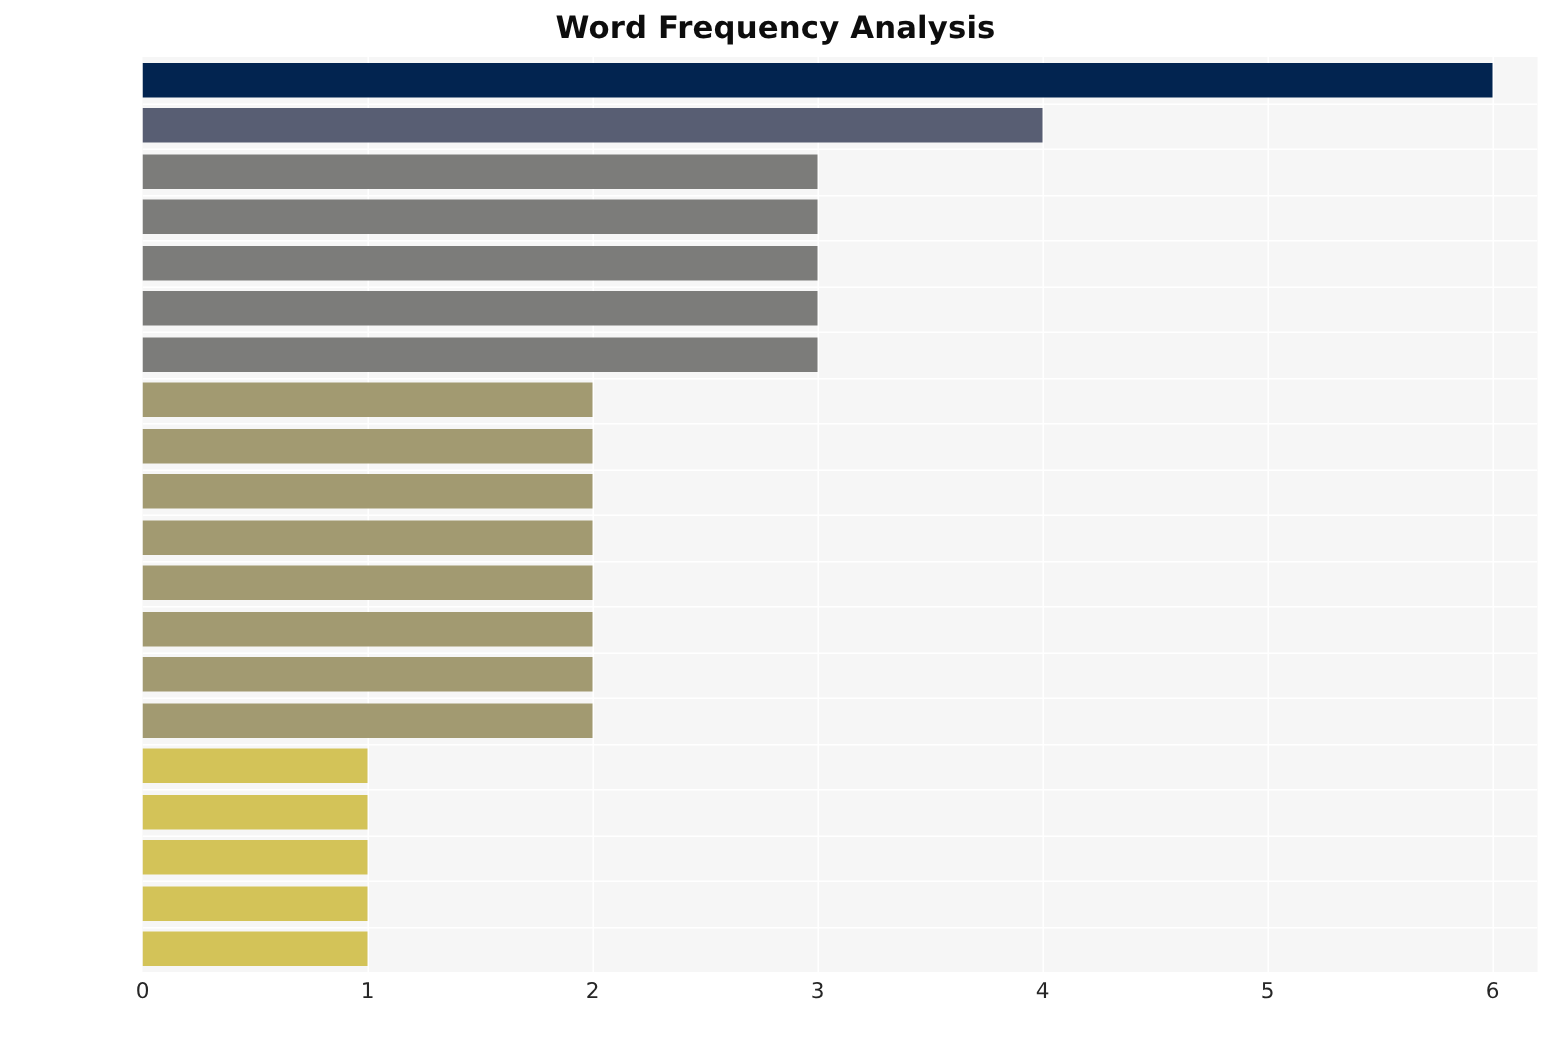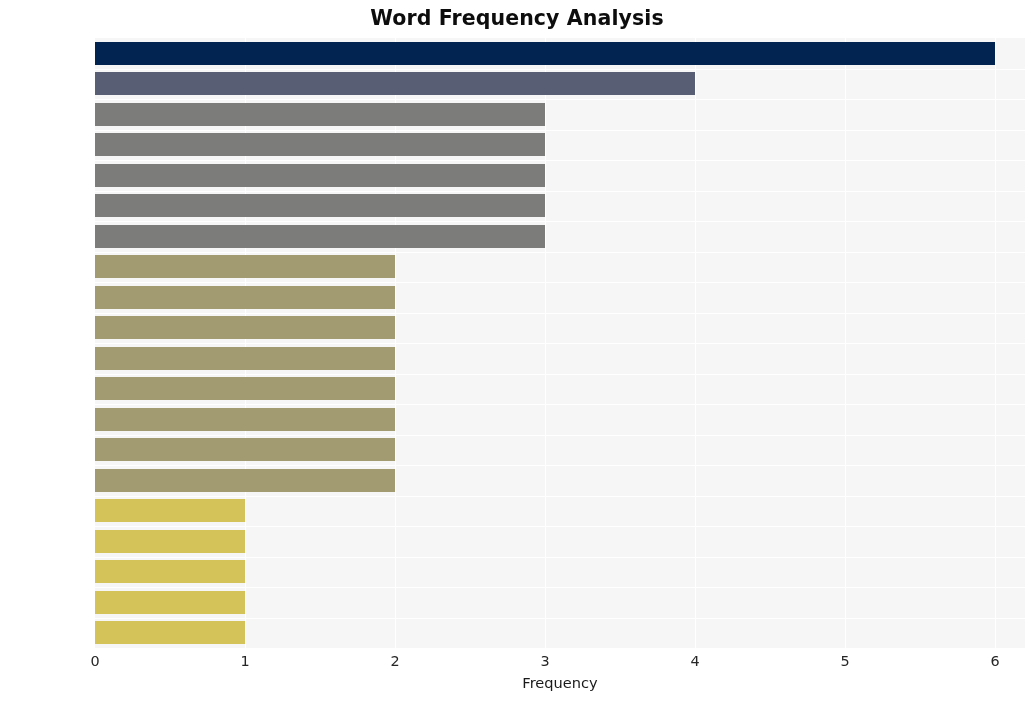--- a/index.html
+++ b/index.html
@@ -176,15 +176,14 @@
   <div id="xtick-layer">
       <div class="xtick" style="left: 95px;">0</div>
       <div class="xtick" style="left: 245px;">1</div>
       <div class="xtick" style="left: 395px;">2</div>
       <div class="xtick" style="left: 545px;">3</div>
       <div class="xtick" style="left: 695px;">4</div>
       <div class="xtick" style="left: 845px;">5</div>
       <div class="xtick" style="left: 995px;">6</div>
     </div>
 
-  <div id="xlabel">Frequency</div>
 
 </div>
 
 </body></html>

